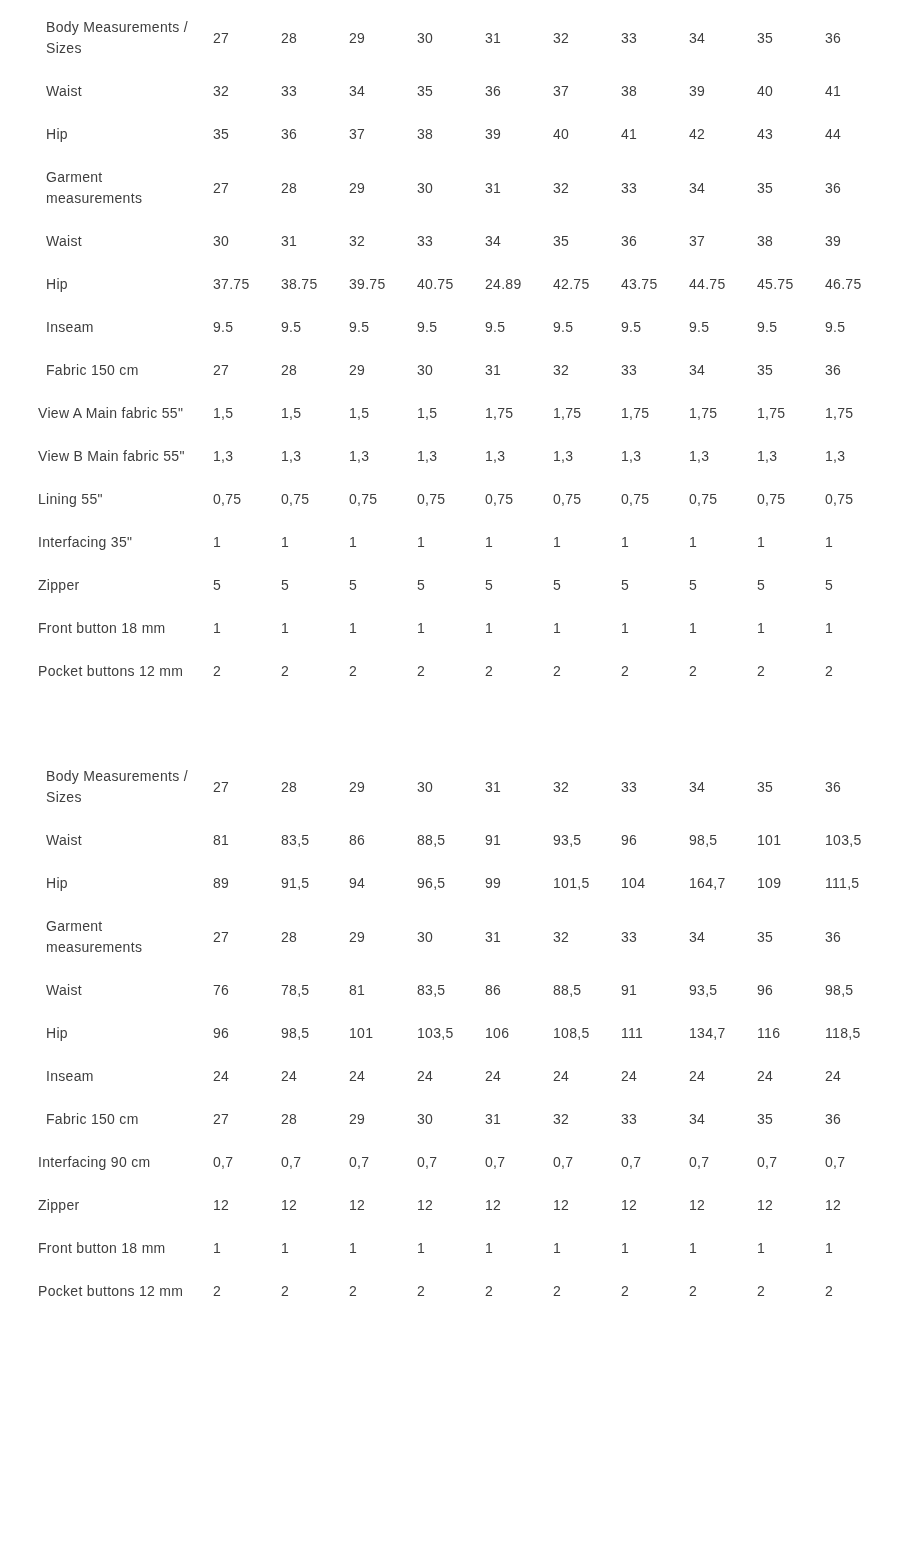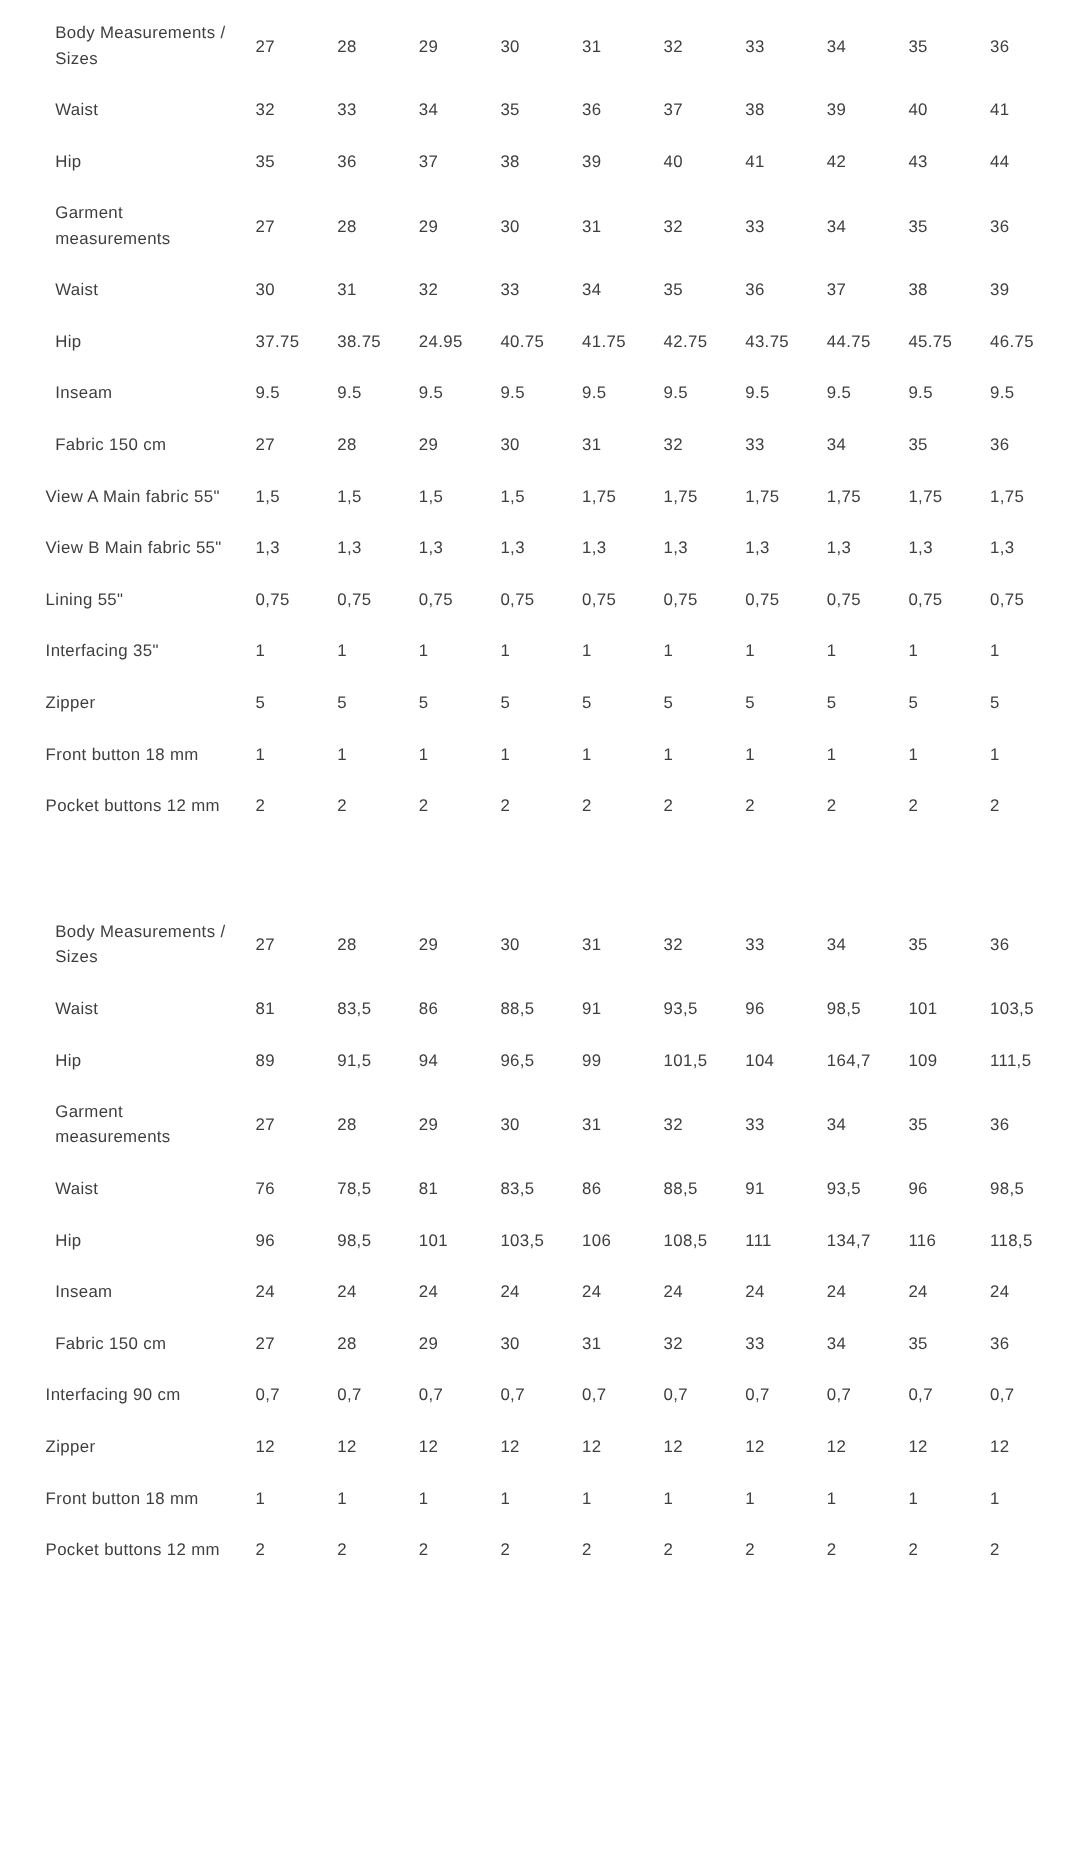--- a/index.html
+++ b/index.html
@@ -131,23 +131,23 @@
           <td class="cell-value">35</td>
           <td class="cell-value">36</td>
           <td class="cell-value">37</td>
           <td class="cell-value">38</td>
           <td class="cell-value">39</td>
         </tr>
         <tr>
           <td class="row-label indented">Hip</td>
           <td class="cell-value">37.75</td>
           <td class="cell-value">38.75</td>
-          <td class="cell-value">24.95</td>
+          <td class="cell-value">39.75</td>
           <td class="cell-value">40.75</td>
-          <td class="cell-value">41.75</td>
+          <td class="cell-value">24.89</td>
           <td class="cell-value">42.75</td>
           <td class="cell-value">43.75</td>
           <td class="cell-value">44.75</td>
           <td class="cell-value">45.75</td>
           <td class="cell-value">46.75</td>
         </tr>
         <tr>
           <td class="row-label indented">Inseam</td>
           <td class="cell-value">9.5</td>
           <td class="cell-value">9.5</td>

